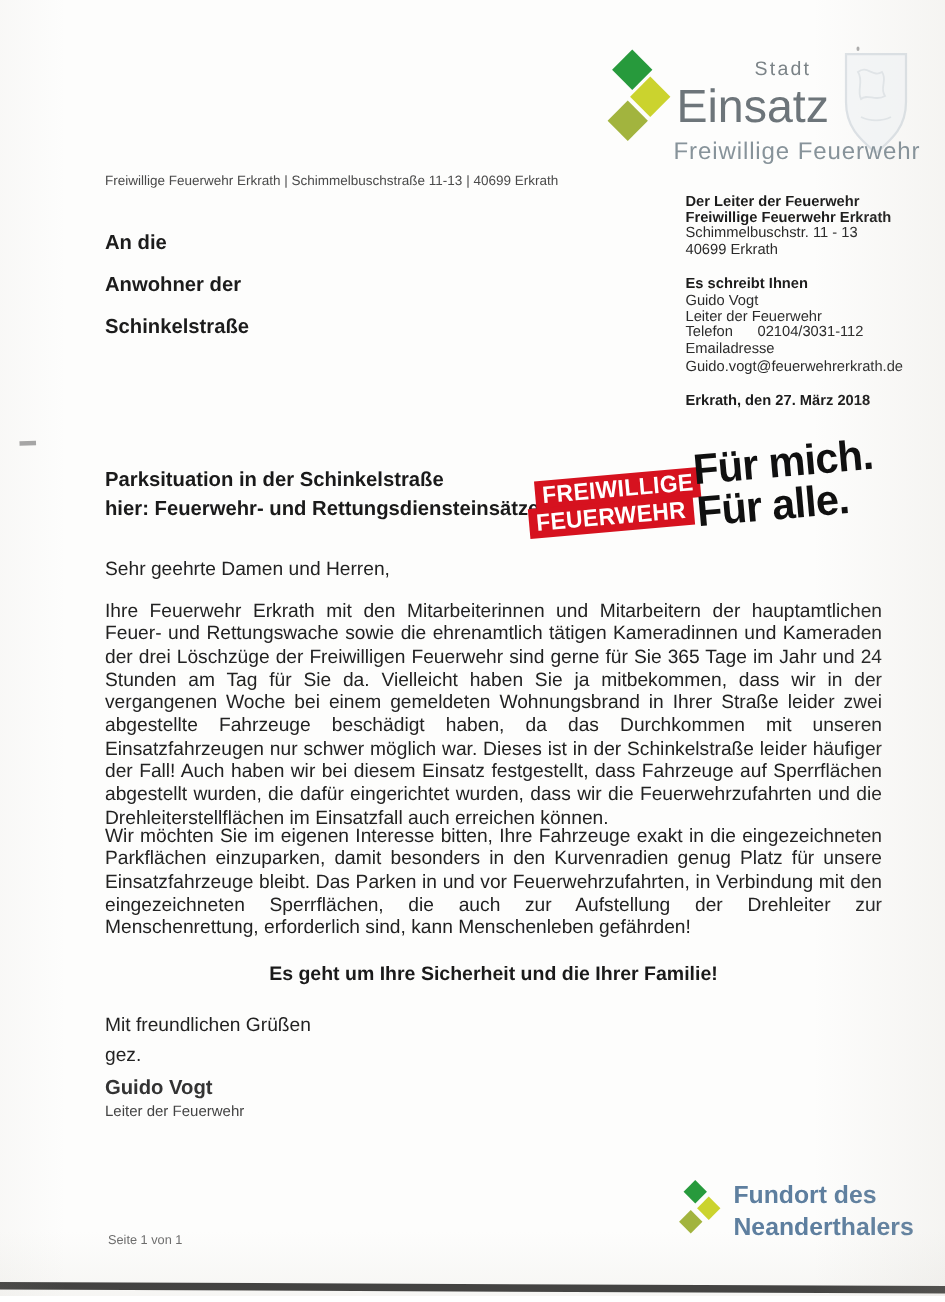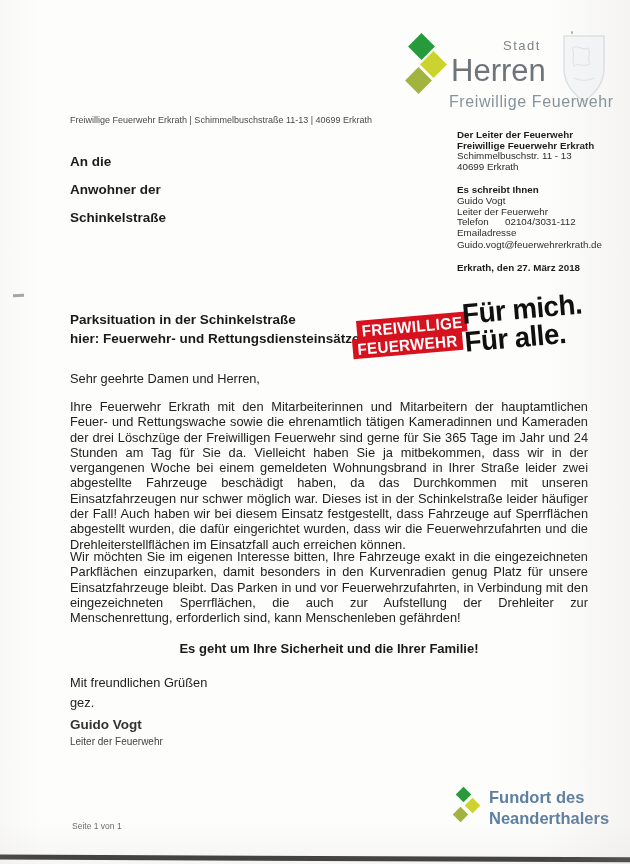--- a/index.html
+++ b/index.html
@@ -67,21 +67,21 @@
   <div>
     <div class="diamond d-green abs" style="left:412px;top:37px;width:19px;height:19px;"></div>
     <div class="diamond d-yellow abs" style="left:424px;top:55px;width:19px;height:19px;"></div>
     <div class="diamond d-olive abs" style="left:409px;top:71px;width:19px;height:19px;"></div>
     <svg class="abs crest" width="48" height="72" viewBox="0 0 48 72">
       <path d="M4 2 h40 v32 c0 18 -11 26 -20 34 c-9 -8 -20 -16 -20 -34 Z" fill="#eef1f4" stroke="#c3ccd4" stroke-width="1.5"></path>
       <path d="M12 14 c6 -5 10 4 16 0 c4 6 -2 10 2 16 c-6 4 -12 -2 -16 2 c-3 -6 2 -12 -2 -18 Z" fill="none" stroke="#ccd4da" stroke-width="1.2"></path>
       <path d="M14 44 c6 3 14 3 20 0" fill="none" stroke="#ccd4da" stroke-width="1.2"></path>
     </svg>
     <div class="abs city-stadt">Stadt</div>
-    <div class="abs city-name">Herren</div>
+    <div class="abs city-name">Einsatz</div>
     <div class="abs city-sub">Freiwillige Feuerwehr</div>
   </div>
 
   <div class="abs sender-line">Freiwillige Feuerwehr Erkrath | Schimmelbuschstraße 11-13 | 40699 Erkrath</div>
 
   <div class="abs recipient">
     <div>An die</div>
     <div>Anwohner der</div>
     <div>Schinkelstraße</div>
   </div>

